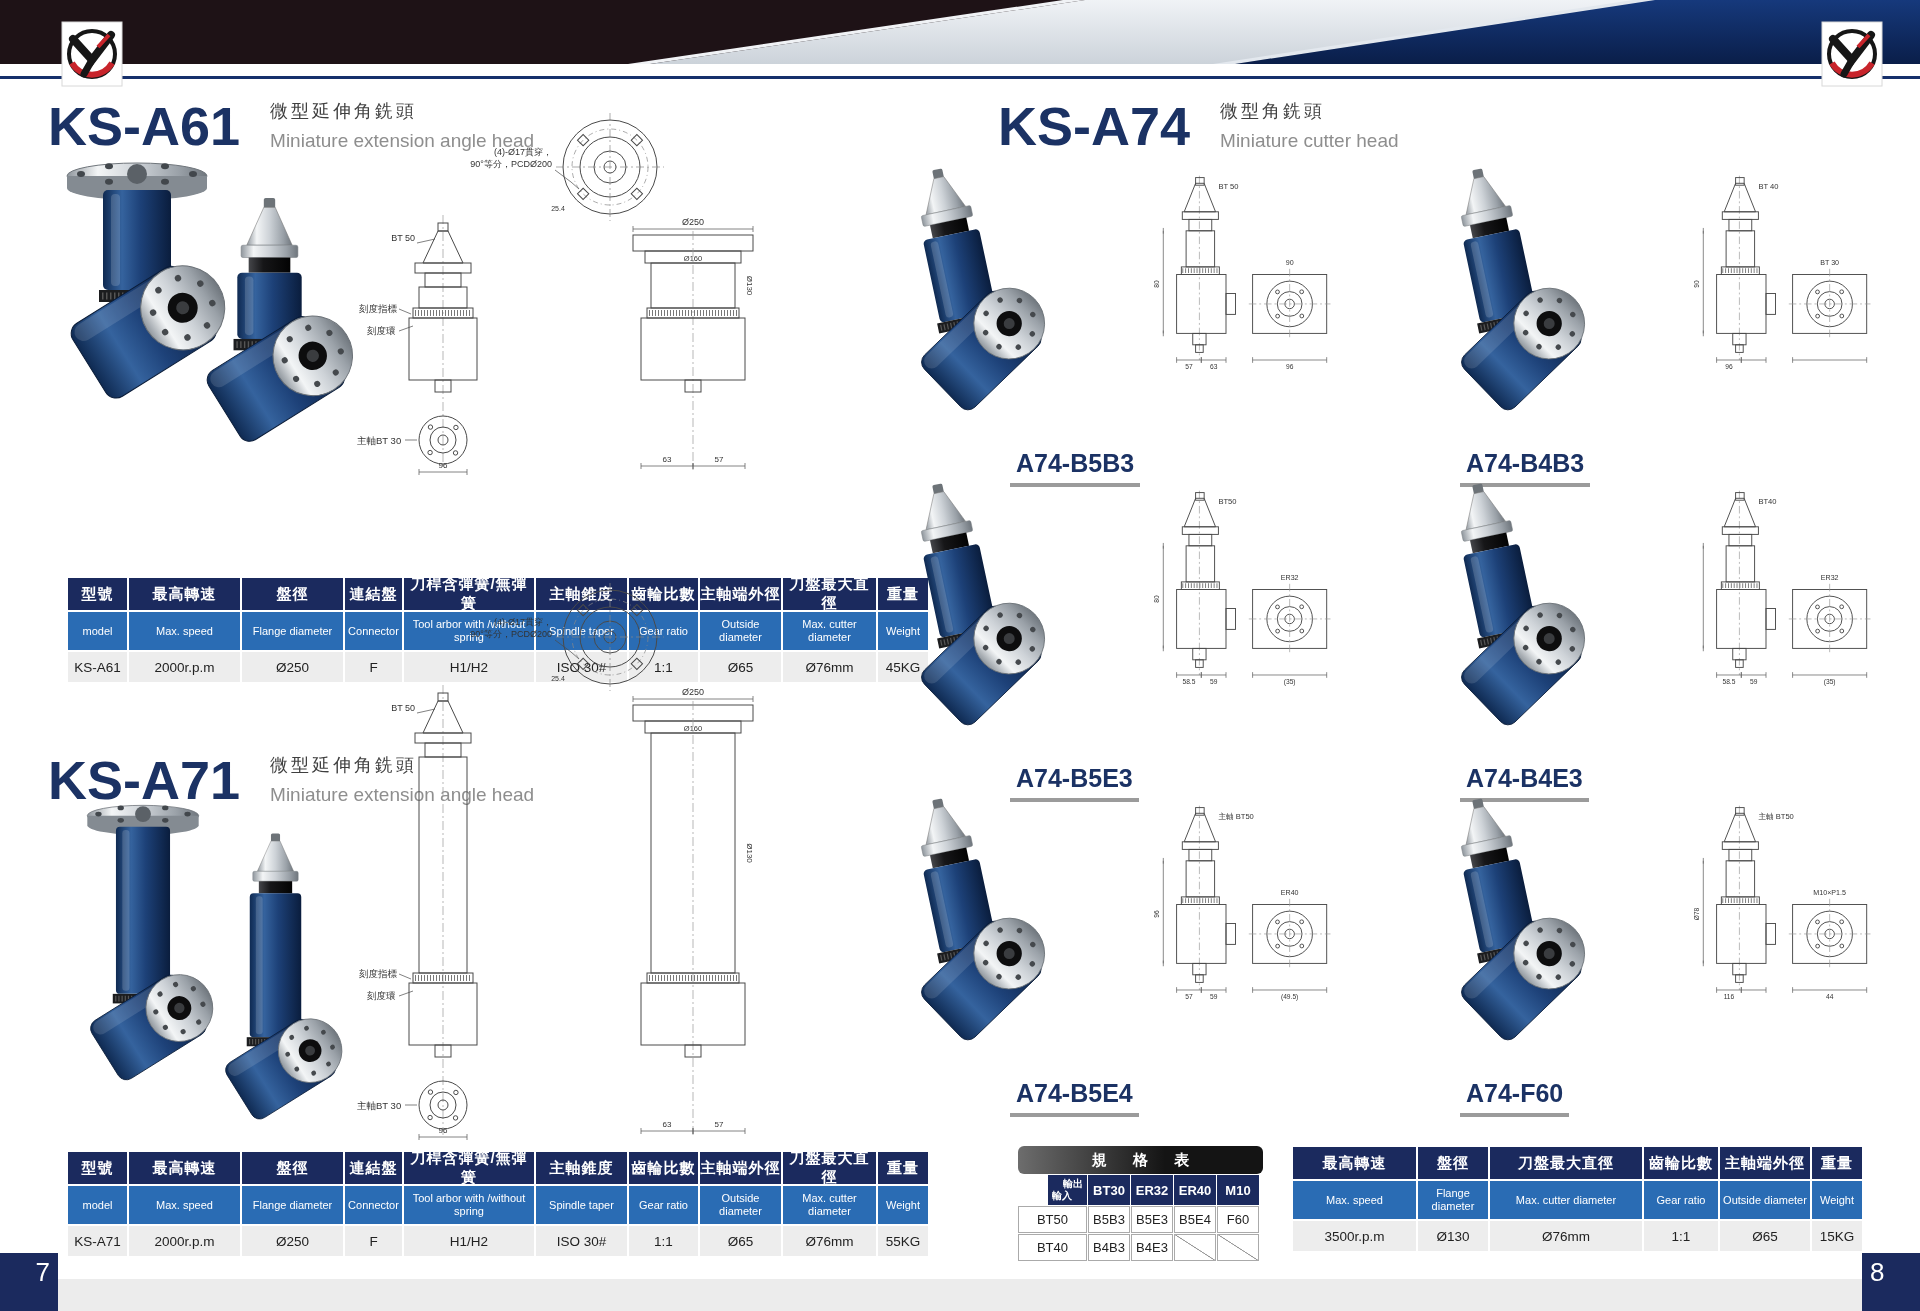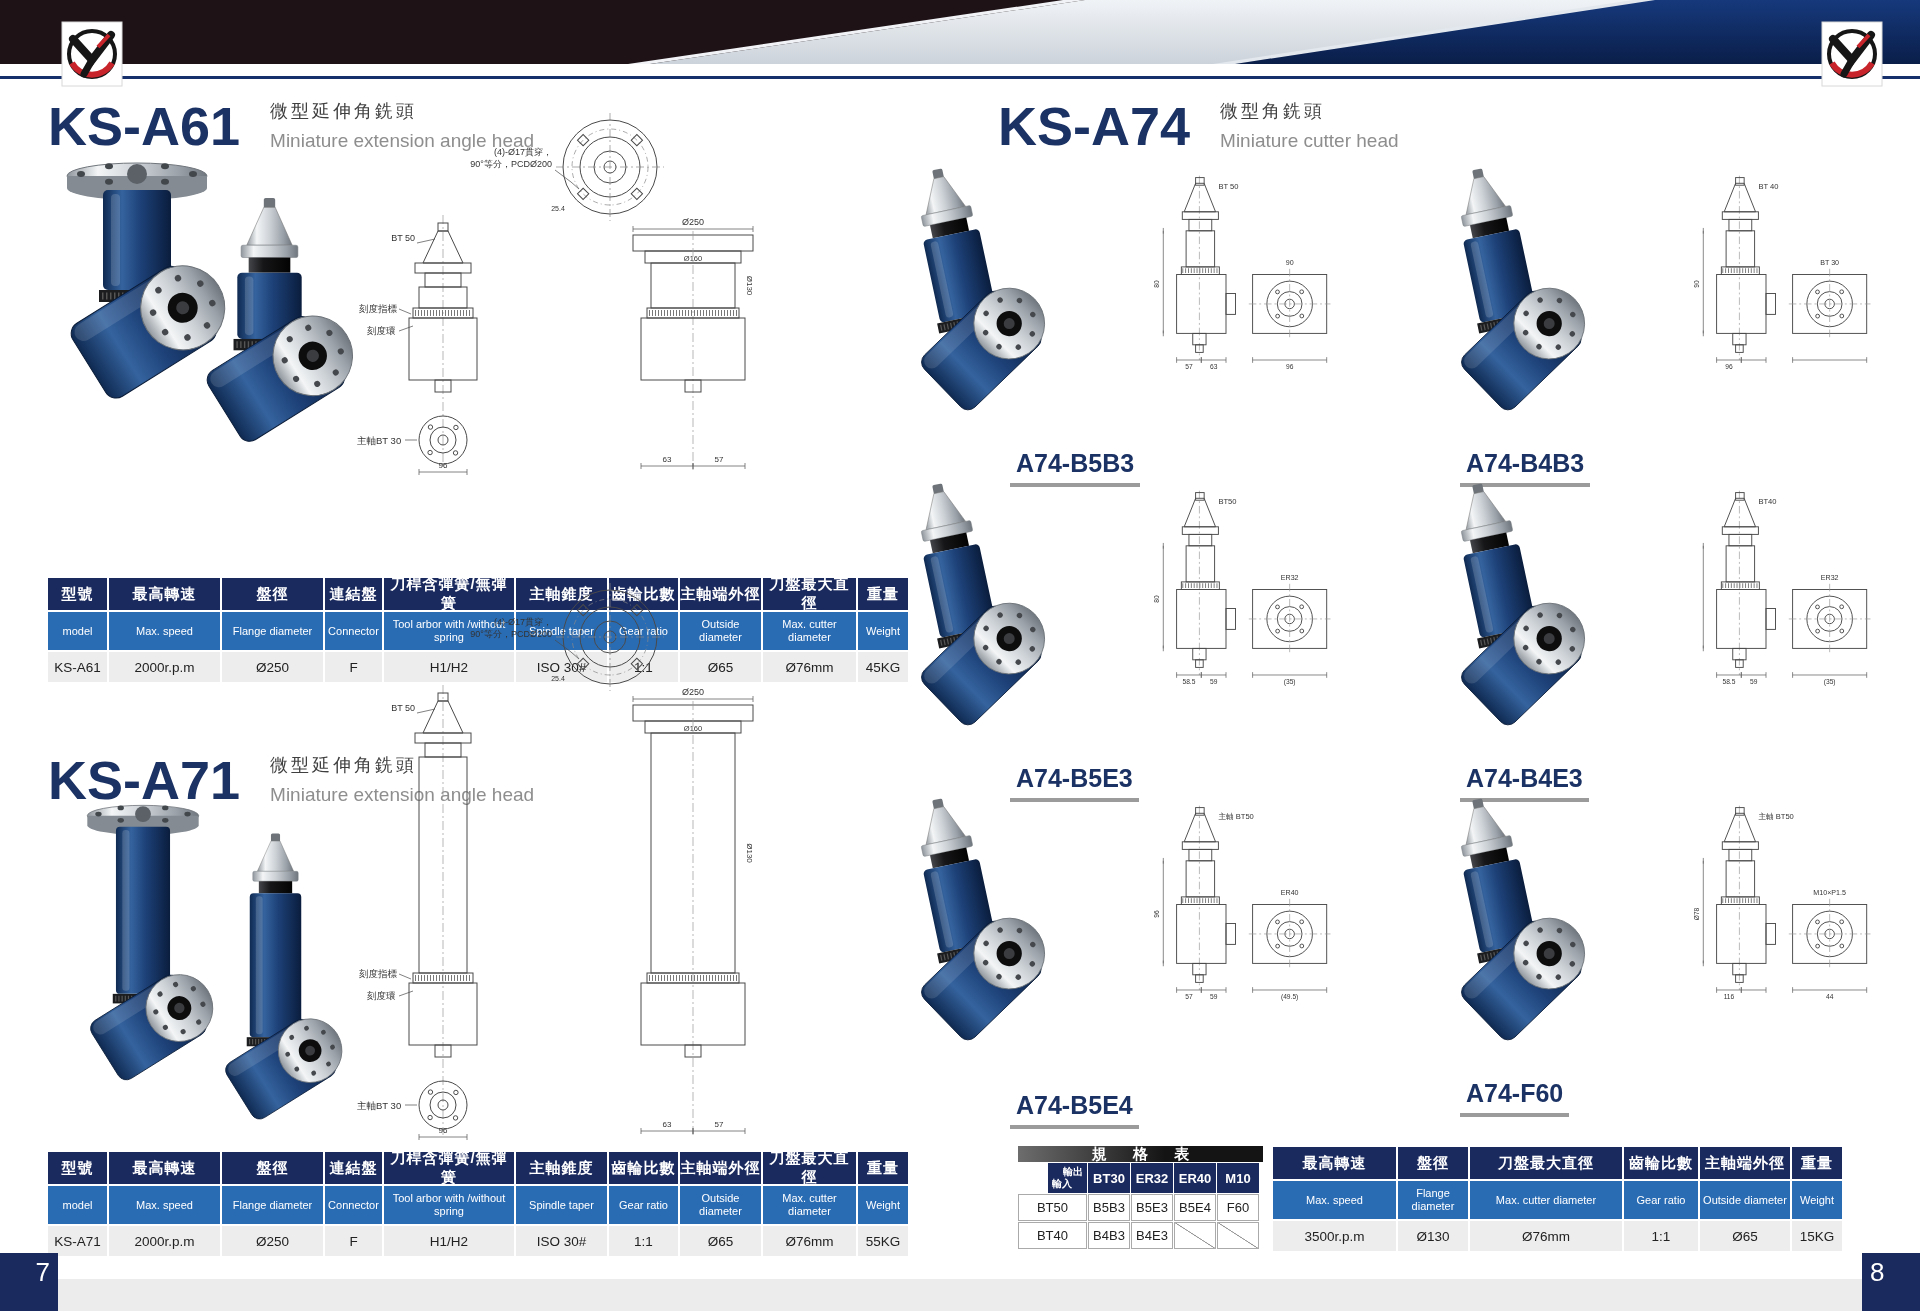--- a/index.html
+++ b/index.html
@@ -8,29 +8,29 @@
           --table-navy:#1b2a5e;--table-blue:#2a6cb4;--heading-navy:#1b3264;
           --banner-dark:#1e1216;--banner-navy:#16306b;}
   .abs{position:absolute;}
   
   .heading{position:absolute;display:flex;gap:30px;align-items:flex-start;}
   .model{font-size:54px;font-weight:bold;color:var(--heading-navy);line-height:1.05;letter-spacing:0;}
   .sub .zh{font-size:18px;color:#3f3f3f;letter-spacing:3px;line-height:1.15;margin-top:3px;}
   .sub .en{font-size:19px;color:#8e8e8e;margin-top:8px;}
   
   .spec-table{position:absolute;display:flex;flex-direction:column;gap:2px;}
-  .trow{display:grid;gap:2px;}
+  .trow{display:grid;gap:2px;margin-left:20px;}
   .tcell{display:flex;align-items:center;justify-content:center;text-align:center;}
   .th-zh .tcell{background:var(--table-navy);color:#fff;font-weight:bold;font-size:15px;height:32px;letter-spacing:1px;}
   .th-en .tcell{background:var(--table-blue);color:#fff;font-size:11px;line-height:1.15;height:38px;padding:0 2px;}
   .td .tcell{background:#ededed;color:#222;font-size:13.5px;height:30px;}
   
   .matrix{position:absolute;display:flex;flex-direction:column;gap:1px;}
-  .mx-title{height:16px;background:linear-gradient(90deg,#6d6d6d,#141414 60%);color:#fff;
-            font-size:15px;font-weight:bold;letter-spacing:11px;display:flex;align-items:center;justify-content:center;padding-left:11px;}
+  .mx-title{height:28px;background:linear-gradient(90deg,#6d6d6d,#141414 60%);color:#fff;
+            font-size:15px;font-weight:bold;letter-spacing:11px;display:flex;align-items:center;justify-content:center;padding-left:11px;border-radius:6px;}
   .mx-row{display:grid;grid-template-columns:69px 42px 42px 42px 42px;gap:1px;}
   .mx-cell{display:flex;align-items:center;justify-content:center;font-size:13px;height:27px;background:#fff;
            outline:1px solid #aaa;outline-offset:-1px;color:#222;}
   .mx-head .mx-cell{background:var(--table-navy);color:#fff;font-weight:bold;height:30px;outline:none;}
   .mx-corner{position:relative;background:
       linear-gradient(to top right,var(--table-navy) 48.8%,#fff 49.6% 50.4%,var(--table-navy) 51.2%); margin-left: 30px;}
   .mx-out{position:absolute;top:2px;right:4px;font-size:10px;color:#fff;font-weight:bold;}
   .mx-in{position:absolute;bottom:2px;left:4px;font-size:10px;color:#fff;font-weight:bold;}
   .mx-slash{background-image:linear-gradient(to top right,transparent 48.5%,#999 49.4% 50.6%,transparent 51.5%);}
   
@@ -969,21 +969,21 @@
         <circle cx="134.203556315779" cy="124.34097045439262" r="2" stroke="#4a4a4a" stroke-width="1" fill="none"></circle>
         <circle cx="159.65902954560738" cy="124.20355631577901" r="2" stroke="#4a4a4a" stroke-width="1" fill="none"></circle>
         <line x1="104" y1="137" x2="190" y2="137" stroke="#999" stroke-width="0.7" stroke-dasharray="8 3 2 3"></line>
         <line x1="147" y1="100" x2="147" y2="174" stroke="#999" stroke-width="0.7" stroke-dasharray="8 3 2 3"></line>
         <text x="147" y="96" font-size="7.5" fill="#333" text-anchor="middle" font-family="&quot;Liberation Sans&quot;,&quot;DejaVu Sans&quot;,sans-serif">ER40</text>
         <line x1="108" y1="196" x2="186" y2="196" stroke="#666" stroke-width="0.8"></line>
         <line x1="108" y1="193" x2="108" y2="199" stroke="#666" stroke-width="0.8"></line>
         <line x1="186" y1="193" x2="186" y2="199" stroke="#666" stroke-width="0.8"></line>
         <text x="147" y="205" font-size="7" fill="#333" text-anchor="middle" font-family="&quot;Liberation Sans&quot;,&quot;DejaVu Sans&quot;,sans-serif">(49.5)</text>
       </svg>
-    <div class="vlabel" style="left:160px;top:296px">A74-B5E4</div>
+    <div class="vlabel" style="left:160px;top:284px">A74-B5E4</div>
   </div>
   <div class="abs" style="left:1390px;top:795px">
     <svg class="abs" style="left:28px;top:0" width="170" height="278" viewBox="0 0 160 330">
         <defs>
           <linearGradient id="m10" x1="0" y1="0" x2="1" y2="0">
             <stop offset="0" stop-color="#8f969d"></stop>
             <stop offset="0.22" stop-color="#f3f5f6"></stop>
             <stop offset="0.5" stop-color="#cdd2d7"></stop>
             <stop offset="0.8" stop-color="#9aa1a8"></stop>
             <stop offset="1" stop-color="#6f767d"></stop>

